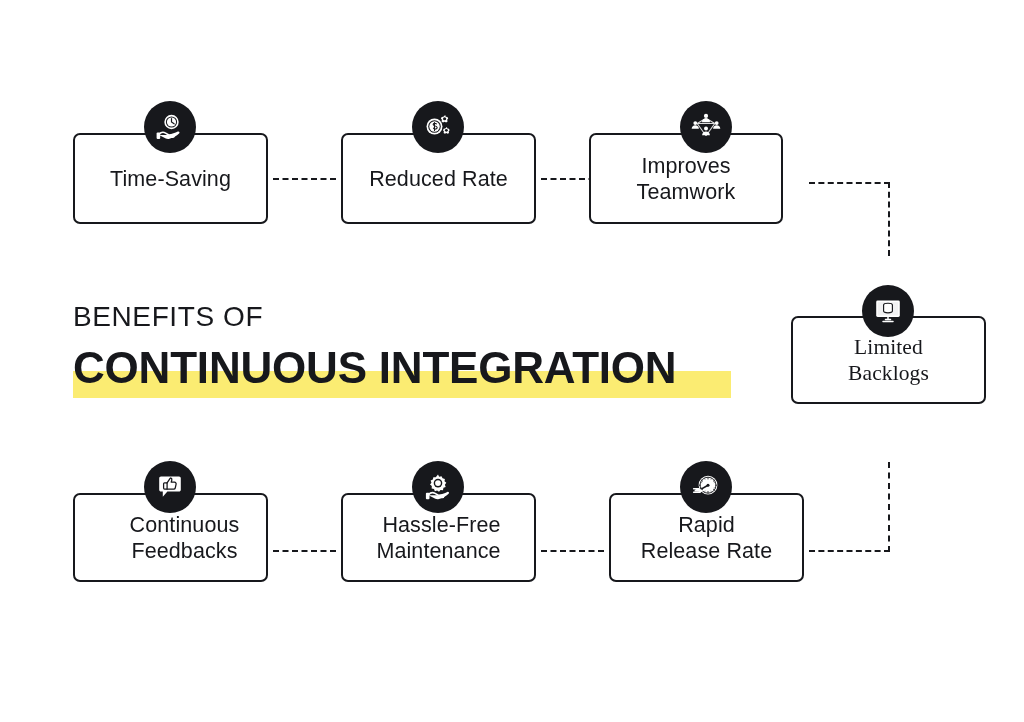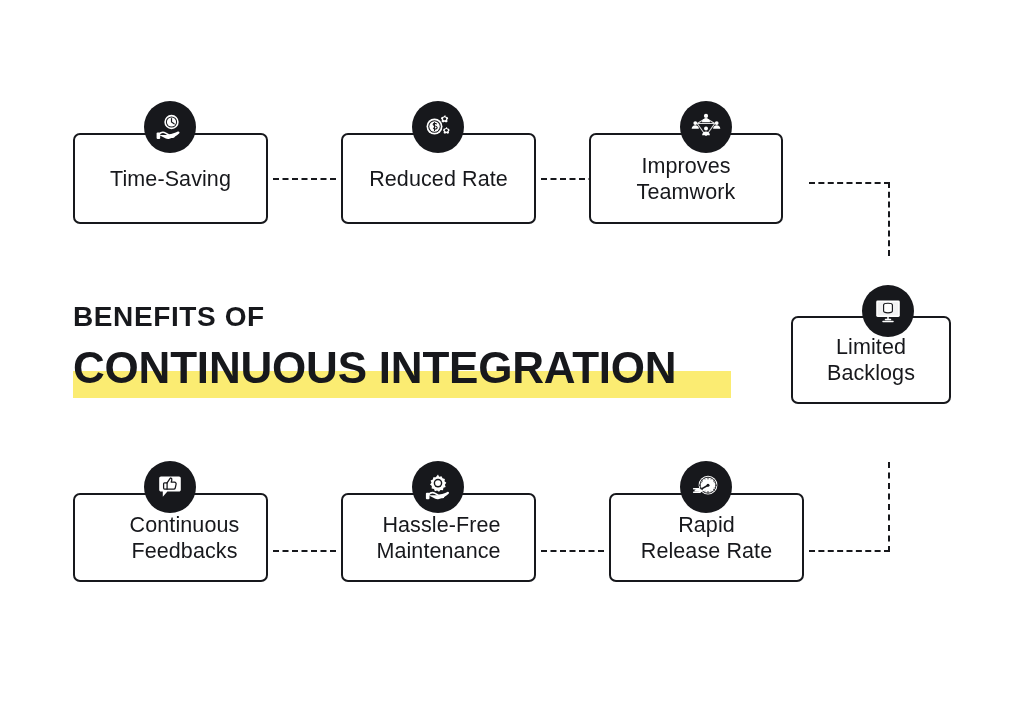--- a/index.html
+++ b/index.html
@@ -55,21 +55,21 @@
   .dot-v {
     position:absolute;
     width:0;
     border-left:2.6px dashed #17181c;
   }
 
   
   .heading { position:absolute; }
   .h-small {
     font-size:28px;
-    font-weight:700;
+    font-weight:400;
     letter-spacing:.6px;
     color:#17181c;
     line-height:30px;
   }
   .h-big-wrap { position:relative; }
   .h-highlight {
     position:absolute;
     background:#fbec72;
     z-index:0;
   }
@@ -144,21 +144,21 @@
         <path d="M23.1 17.8c0-2.1 1.6-3.5 3.6-3.5s3.6 1.4 3.6 3.5z"></path>
         <circle cx="16" cy="17.5" r="2"></circle>
         <path d="M12.1 24.2c0-2.2 1.7-3.7 3.9-3.7s3.9 1.5 3.9 3.7z"></path>
       </g>
     </svg>
   </div>
 
   <div class="dot-h" style="left:809px; top:182px; width:81px;"></div>
   <div class="dot-v" style="left:888px; top:182px; height:74px;"></div>
 
-  <div class="card" style="left:791px; top:316px; width:160px; height:88px;">
+  <div class="card" style="left:791px; top:316px; width:195px; height:88px;font-family:Liberation Serif, serif;">
     <span class="card-label">Limited
 Backlogs</span>
   </div>
   <div class="badge" style="left:862px; top:285px;">
     <svg width="32" height="32" viewBox="0 0 32 32" fill="none">
       <rect x="4.2" y="5.6" width="23.6" height="16.4" rx="1.4" fill="#fff"></rect>
       <rect x="5.8" y="7.2" width="20.4" height="13.2" fill="#17181c" opacity=".06"></rect>
       <path d="M13.5 24.6h5M11 26.6h10" stroke="#fff" stroke-width="1.5" stroke-linecap="round"></path>
       <path d="M16 22v2.6" stroke="#fff" stroke-width="1.5"></path>
       <g stroke="#17181c" stroke-width="1.15" fill="#fff">

